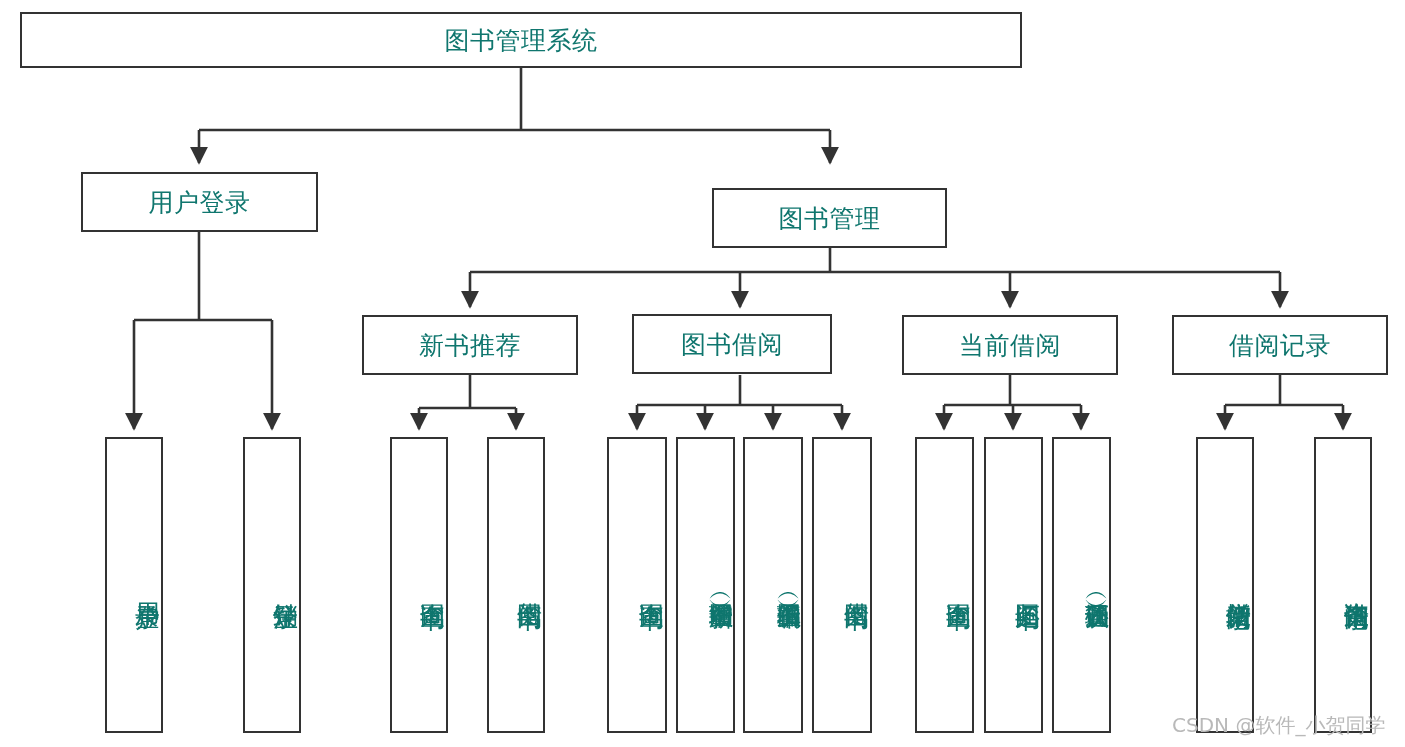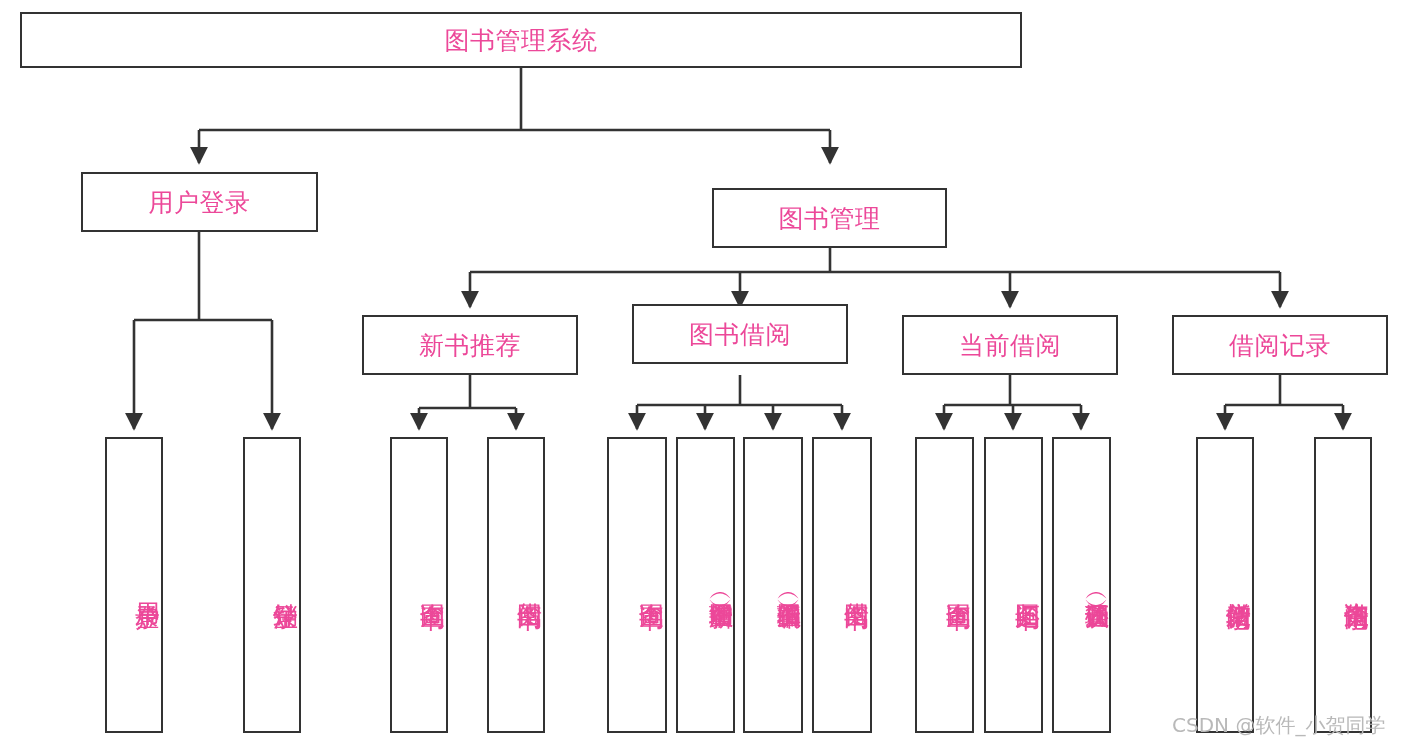--- a/index.html
+++ b/index.html
@@ -26,21 +26,21 @@
     pointer-events: none;
   }
   .node {
     position: absolute;
     box-sizing: border-box;
     border: 2px solid #333333;
     background: #ffffff;
     display: flex;
     align-items: center;
     justify-content: center;
-    color: #ec4899;
+    color: #0f766e;
     line-height: 1.08;
   }
   .node.horiz {
     font-size: 25px;
     letter-spacing: 0.5px;
   }
   .node.vert {
     writing-mode: vertical-rl;
     text-orientation: upright;
     font-size: 25px;
@@ -132,21 +132,21 @@
   </div>
 
   <div class="node horiz" style="left:712px; top:188px; width:235px; height:60px;">
     <span>图书管理</span>
   </div>
 
   <div class="node horiz" style="left:362px; top:315px; width:216px; height:60px;font-family:Liberation Serif, serif;">
     <span>新书推荐</span>
   </div>
 
-  <div class="node horiz" style="left:632px; top:304px; width:216px; height:60px;">
+  <div class="node horiz" style="left:632px; top:314px; width:200px; height:60px;">
     <span>图书借阅</span>
   </div>
 
   <div class="node horiz" style="left:902px; top:315px; width:216px; height:60px;">
     <span>当前借阅</span>
   </div>
 
   <div class="node horiz" style="left:1172px; top:315px; width:216px; height:60px;">
     <span>借阅记录</span>
   </div>

